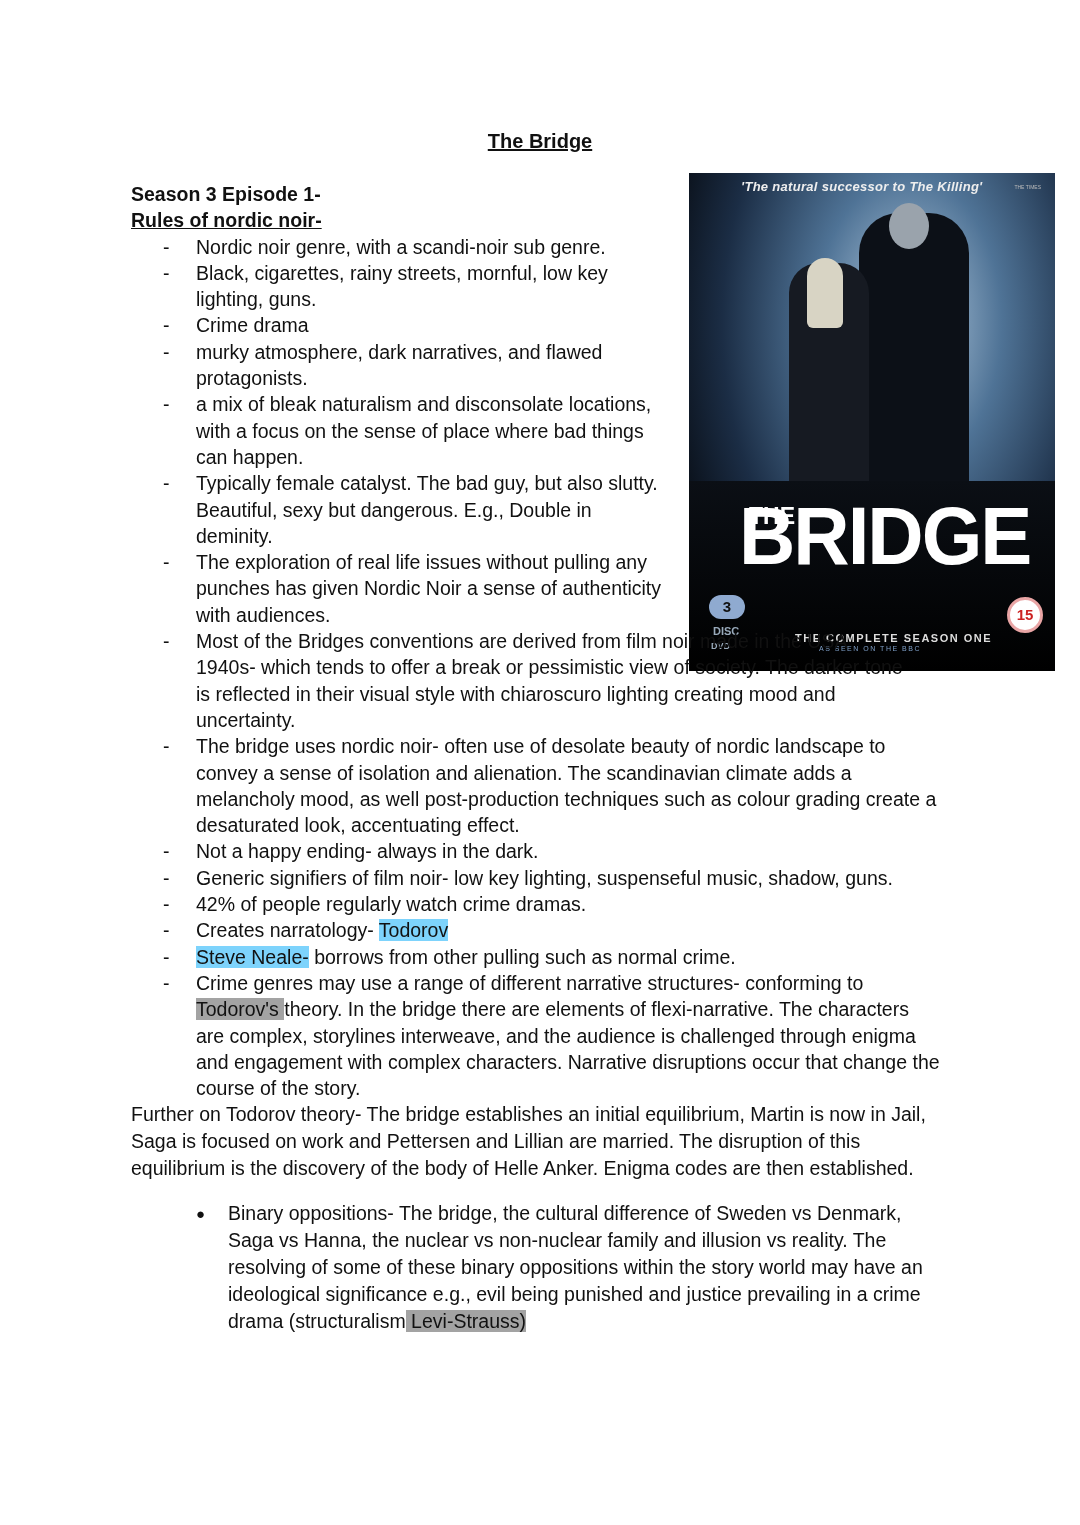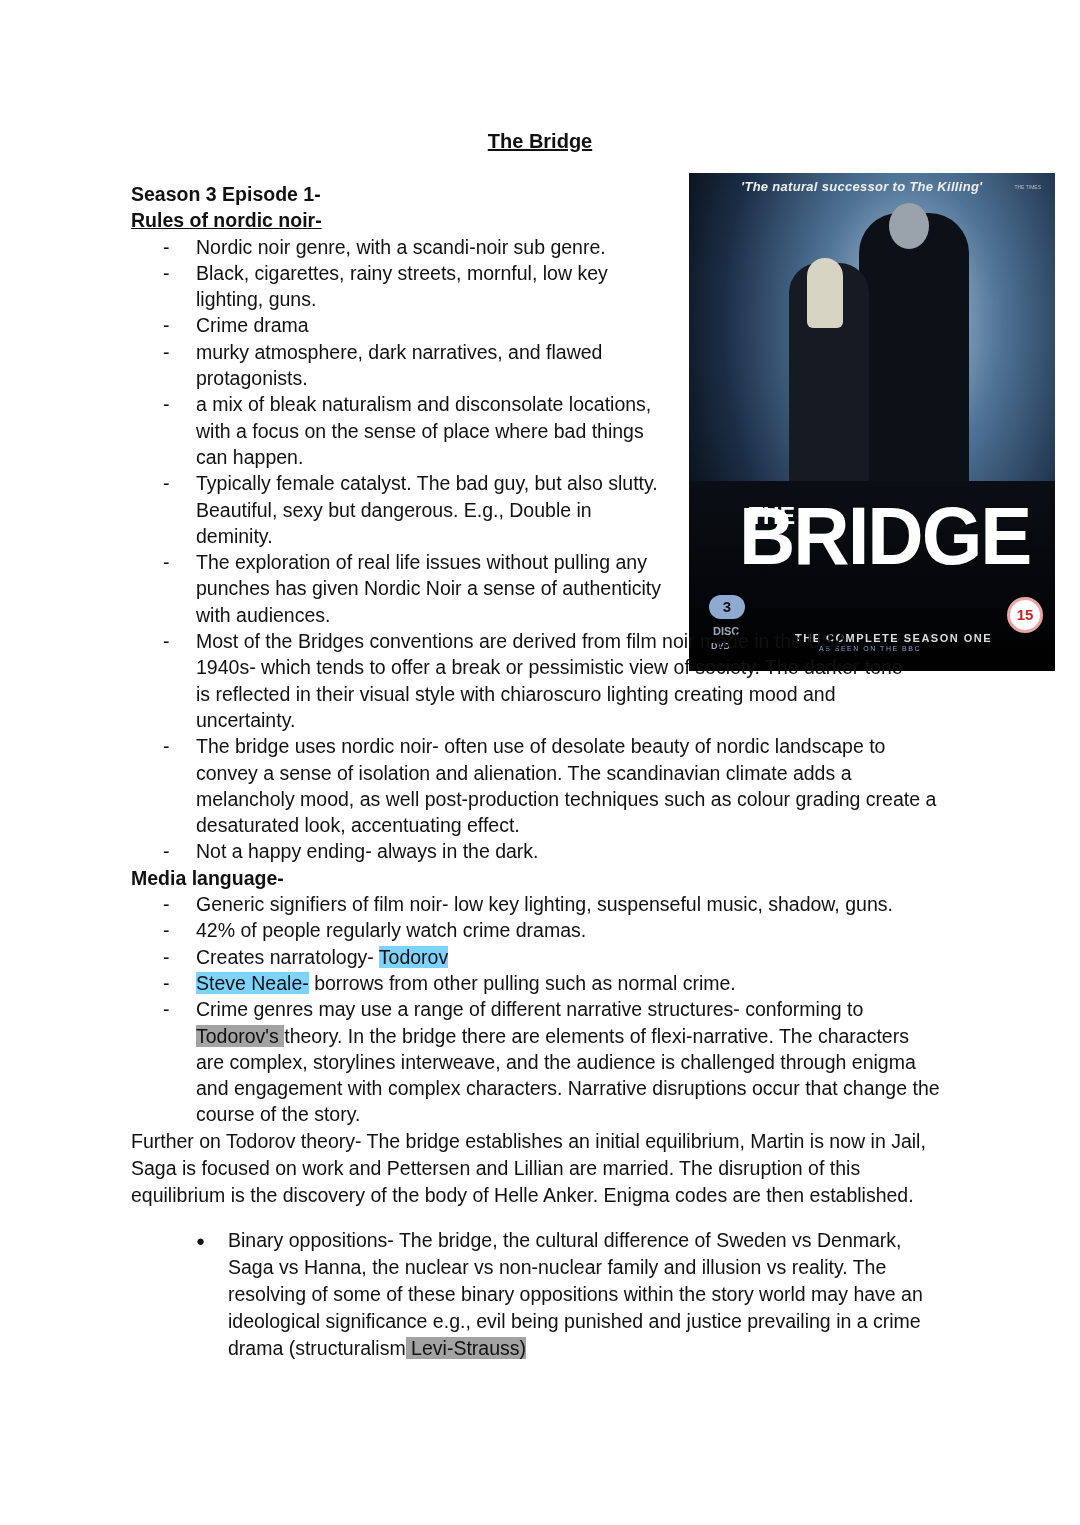--- a/index.html
+++ b/index.html
@@ -76,21 +76,20 @@
     <li class="n">Black, cigarettes, rainy streets, mornful, low key lighting, guns.</li>
     <li class="n">Crime drama</li>
     <li class="n" style="padding-right:340px">murky atmosphere, dark narratives, and flawed protagonists.</li>
     <li class="n">a mix of bleak naturalism and disconsolate locations, with a focus on the sense of place where bad things can happen.</li>
     <li class="n">Typically female catalyst. The bad guy, but also slutty. Beautiful, sexy but dangerous. E.g., Double in deminity.</li>
     <li class="n">The exploration of real life issues without pulling any punches has given Nordic Noir a sense of authenticity with audiences.</li>
     <li class="n" style="padding-right:40px">Most of the Bridges conventions are derived from film noir made in the USA 1940s- which tends to offer a break or pessimistic view of society. The darker tone is reflected in their visual style with chiaroscuro lighting creating mood and uncertainty.</li>
     <li>The bridge uses nordic noir- often use of desolate beauty of nordic landscape to convey a sense of isolation and alienation. The scandinavian climate adds a melancholy mood, as well post-production techniques such as colour grading create a desaturated look, accentuating effect.</li>
     <li>Not a happy ending- always in the dark.</li>
   </ul>
-  <div class="heading">Media language-</div>
   <ul class="dash">
     <li>Generic signifiers of film noir- low key lighting, suspenseful music, shadow, guns.</li>
     <li>42% of people regularly watch crime dramas.</li>
     <li><span>Creates narratology- </span><span class="hl-teal">Todorov</span></li>
     <li><span class="hl-teal">Steve Neale-</span><span> borrows from other pulling such as normal crime.</span></li>
     <li style="padding-right:10px"><span> Crime genres may use a range of different narrative structures- conforming to </span><span class="hl-blue">Todorov's </span><span>theory. In the bridge there are elements of flexi-narrative. The characters are complex, storylines interweave, and the audience is challenged through enigma and engagement with complex characters. Narrative disruptions occur that change the course of the story.</span></li>
   </ul>
   <p class="para" style="margin:0; padding-right:5px; line-height:27px">Further on Todorov theory- The bridge establishes an initial equilibrium, Martin is now in Jail, Saga is focused on work and Pettersen and Lillian are married. The disruption of this equilibrium is the discovery of the body of Helle Anker. Enigma codes are then established.</p>
   <ul class="bullet">
     <li><span>Binary oppositions- The bridge, the cultural difference of Sweden vs Denmark, Saga vs Hanna, the nuclear vs non-nuclear family and illusion vs reality. The resolving of some of these binary oppositions within the story world may have an ideological significance e.g., evil being punished and justice prevailing in a crime drama (structuralism</span><span class="hl-blue"> Levi-Strauss)</span></li>

